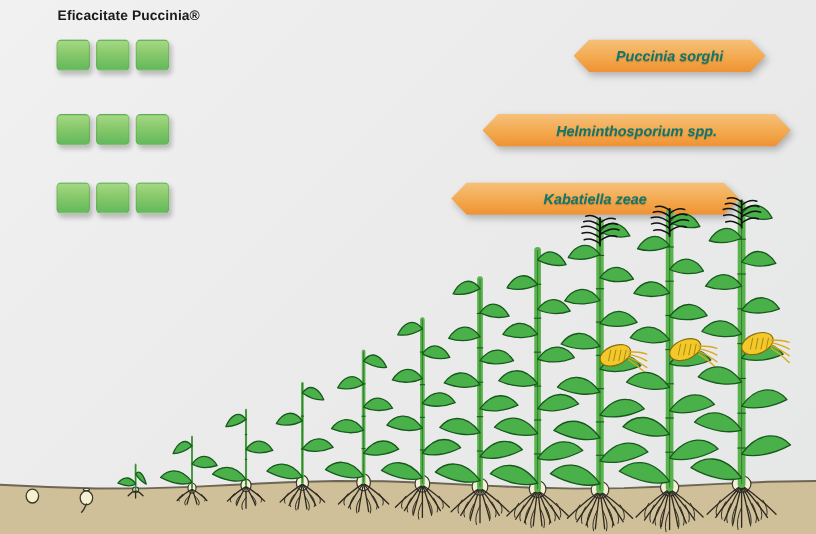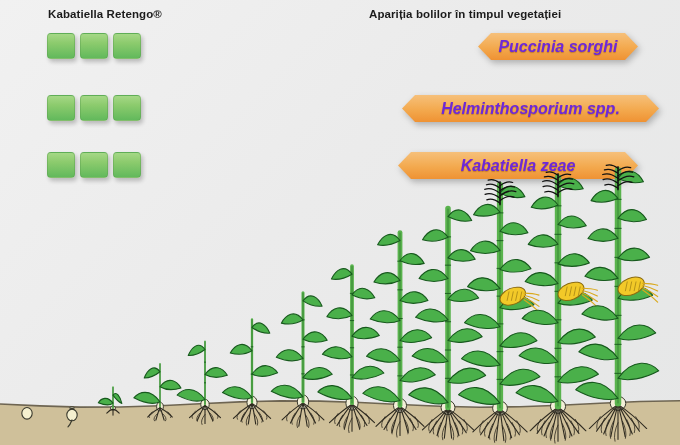--- a/index.html
+++ b/index.html
@@ -30,35 +30,34 @@
 
   
   .arrow{
     position:absolute;height:27px;
     filter:drop-shadow(2px 3px 3px rgba(0,0,0,.25));
   }
   .arrow svg{display:block;width:100%;height:100%;}
   .arrow-label{
     position:absolute;left:0;top:0;width:100%;height:100%;
     display:flex;align-items:center;justify-content:center;
-    color:#6d28d9;font-style:italic;font-weight:bold;font-size:16px;
+    color:#0f766e;font-style:italic;font-weight:bold;font-size:12px;
     text-shadow:0 1px 1px rgba(140,80,10,.45);
     white-space:nowrap;pointer-events:none;
   }
 
   
   #scene{position:absolute;left:0;top:0;width:680px;height:445px;}
 </style>
 </head>
 <body>
 
 <div id="stage">
 
-  <div class="heading" id="title-left">Kabatiella Retengo®</div>
-  <div class="heading" id="title-right">Apariția bolilor în timpul vegetației</div>
+  <div class="heading" id="title-left">Eficacitate Puccinia®</div>
 
   <div id="green-rows">
       <div class="green-row" style="left: 47px; top: 33px;">
         <div class="green-block"></div>
         <div class="green-block"></div>
         <div class="green-block"></div>
       </div>
       <div class="green-row" style="left: 47px; top: 95px;">
         <div class="green-block"></div>
         <div class="green-block"></div>
@@ -90,21 +89,21 @@
             <linearGradient id="g_helminthosporium-spp" x1="0" y1="0" x2="0" y2="1">
               <stop offset="0%" stop-color="#f6c07a"></stop>
               <stop offset="55%" stop-color="#f3a94e"></stop>
               <stop offset="100%" stop-color="#ef9233"></stop>
             </linearGradient>
           </defs>
           <polygon points="0,13.5 13,0 244,0 257,13.5 244,27 13,27" fill="url(#g_helminthosporium-spp)"></polygon>
         </svg>
         <div class="arrow-label">Helminthosporium spp.</div>
       </div>
-      <div class="arrow" style="left: 398px; top: 152px; width: 240px;">
+      <div class="arrow" style="left: 376px; top: 152px; width: 240px;">
         <svg viewBox="0 0 240 27" preserveAspectRatio="none">
           <defs>
             <linearGradient id="g_kabatiella-zeae" x1="0" y1="0" x2="0" y2="1">
               <stop offset="0%" stop-color="#f6c07a"></stop>
               <stop offset="55%" stop-color="#f3a94e"></stop>
               <stop offset="100%" stop-color="#ef9233"></stop>
             </linearGradient>
           </defs>
           <polygon points="0,13.5 13,0 227,0 240,13.5 227,27 13,27" fill="url(#g_kabatiella-zeae)"></polygon>
         </svg>

